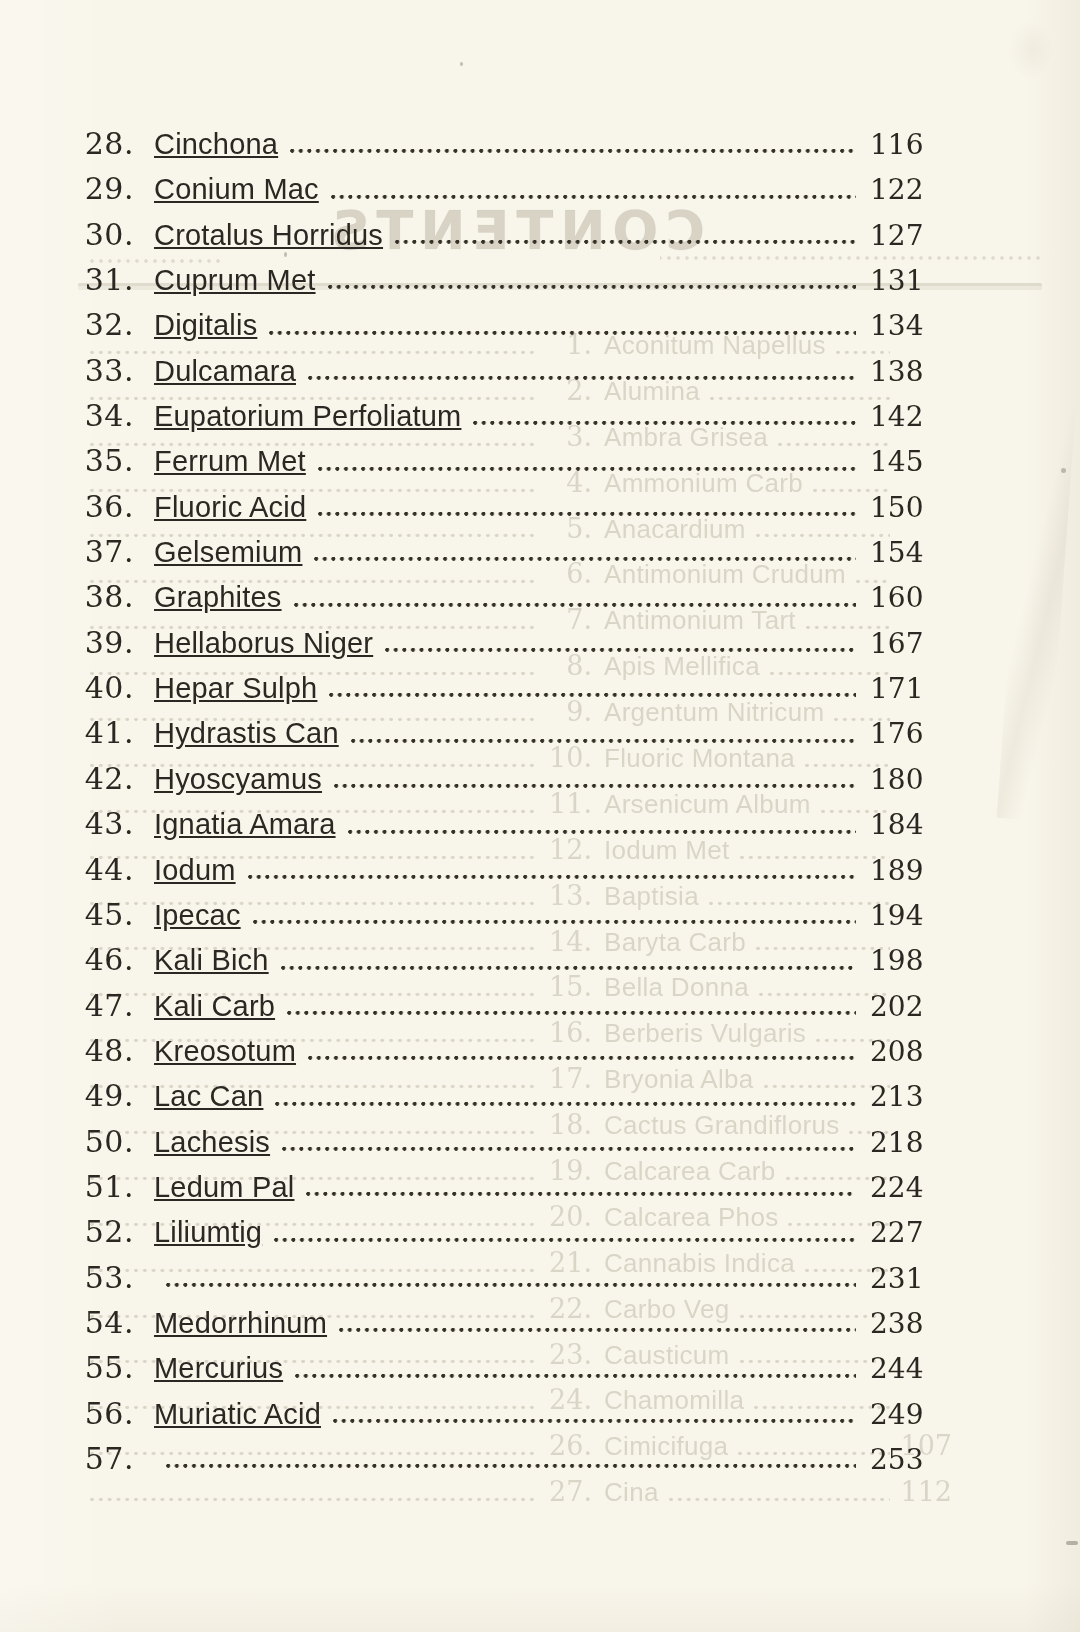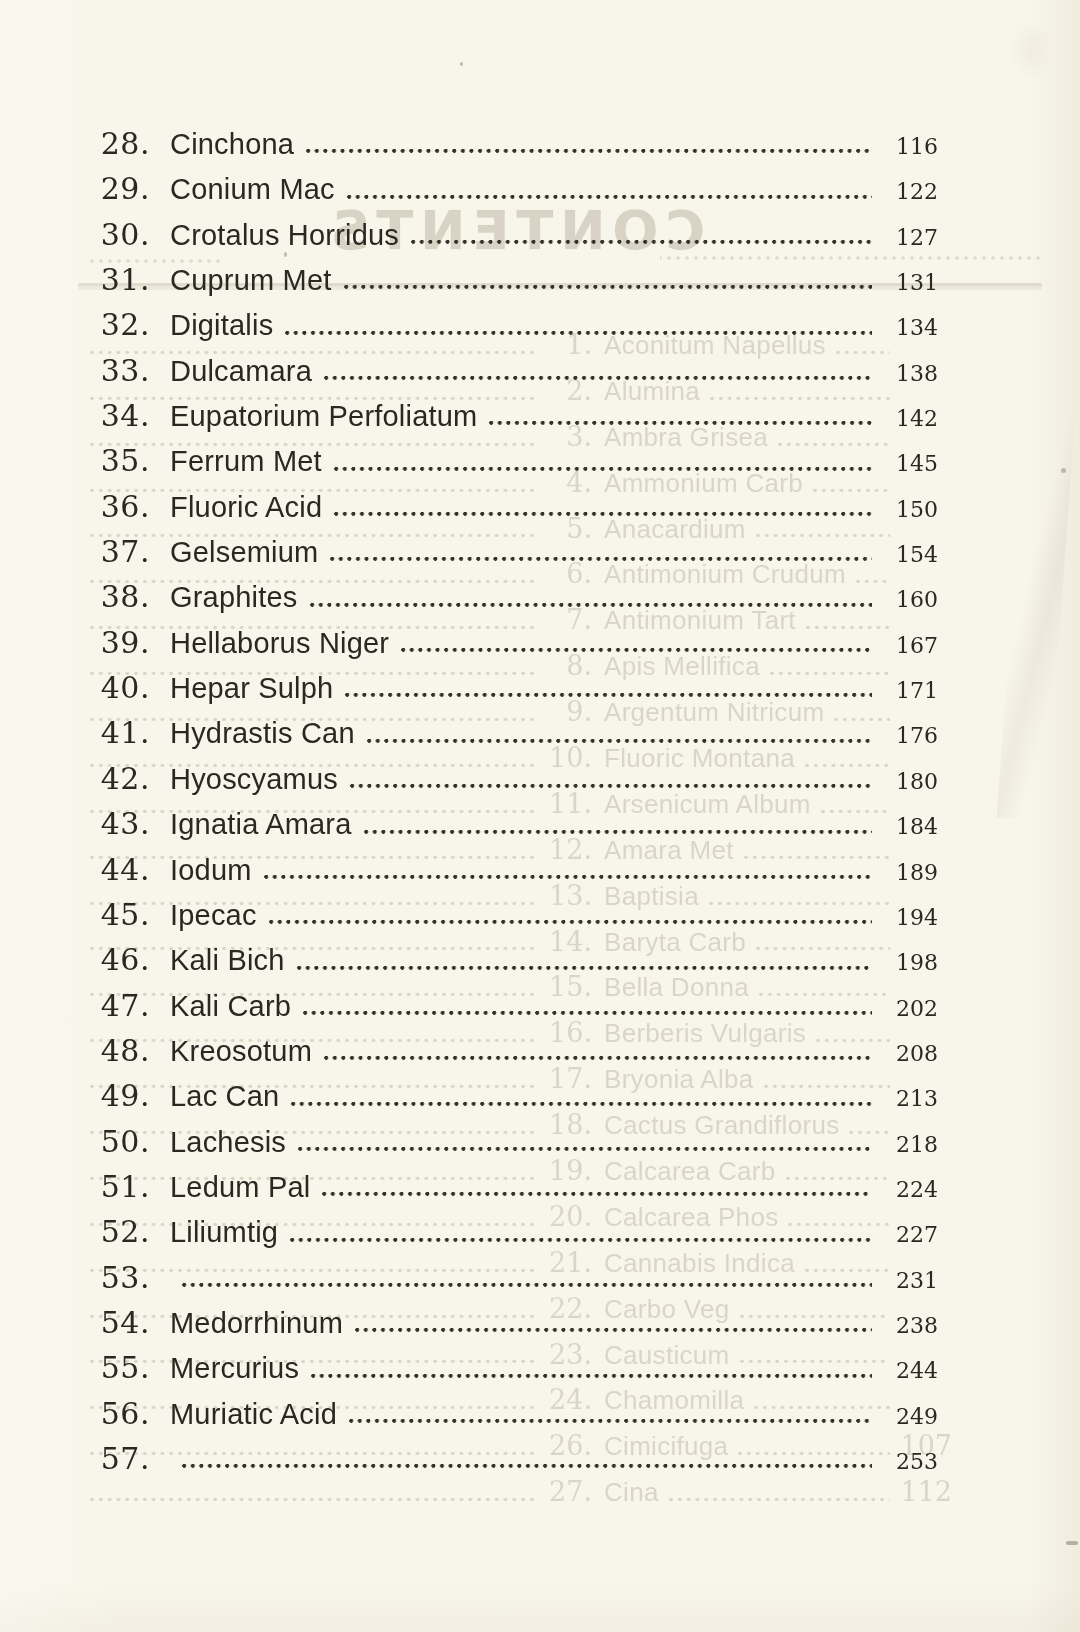--- a/index.html
+++ b/index.html
@@ -11,48 +11,48 @@
       linear-gradient(90deg, rgba(255,255,255,0.25) 0%, rgba(255,255,255,0) 12%),
       linear-gradient(270deg, rgba(170,158,130,0.10) 0%, rgba(170,158,130,0) 5%),
       linear-gradient(0deg, rgba(170,158,130,0.08) 0%, rgba(170,158,130,0) 3%);
     overflow:hidden;
     font-family:"Liberation Sans", sans-serif;
     color:#2b2722;
   }
 
   
   #toc{
-    position:absolute;left:96px;top:121px;width:852px;
+    position:absolute;left:80px;top:121px;width:852px;
   }
   .row{
     display:flex;align-items:baseline;
     height:45.35px;
     line-height:45.35px;
     white-space:nowrap;
   }
   .row .num{
     flex:0 0 54px;text-align:right;
     font-family:"DejaVu Serif", serif;
     font-size:30px;letter-spacing:0.5px;
     margin-right:20px;
   }
   .row .name{
-    font-size:29px;letter-spacing:0.2px;
+    font-size:29px;letter-spacing:0.2px;text-decoration:underline;
   }
   .row .leader{
     flex:1 1 auto;height:6px;align-self:flex-end;
     margin:0 14px 12px 12px;
     background-image:radial-gradient(circle at 2.2px 2.8px, currentColor 1.7px, transparent 2.3px);
     background-size:8.6px 6px;background-repeat:repeat-x;background-position:left bottom;
     color:#343028;
   }
   .row .pg{
-    flex:0 0 62px;text-align:center;
+    flex:0 0 62px;text-align:left;
     font-family:"DejaVu Serif", serif;
-    font-size:22px;
+    font-size:28px;
   }
 
   
   #ghost-mirror{
     position:absolute;left:0;top:0;width:1080px;height:1632px;
     transform:scaleX(-1);
     pointer-events:none;
   }
   #ghost-title{
     position:absolute;left:375px;top:199px;width:340px;
@@ -216,21 +216,21 @@
     <span class="gleft"></span>
     <span class="gnum">11.</span>
     <span class="gname">Arsenicum Album</span>
     <span class="gleader"></span>
     <span class="gpg"></span>
   </div>
 
   <div class="growl">
     <span class="gleft"></span>
     <span class="gnum">12.</span>
-    <span class="gname">Amara Met</span>
+    <span class="gname">Iodum Met</span>
     <span class="gleader"></span>
     <span class="gpg"></span>
   </div>
 
   <div class="growl">
     <span class="gleft"></span>
     <span class="gnum">13.</span>
     <span class="gname">Baptisia</span>
     <span class="gleader"></span>
     <span class="gpg"></span>

